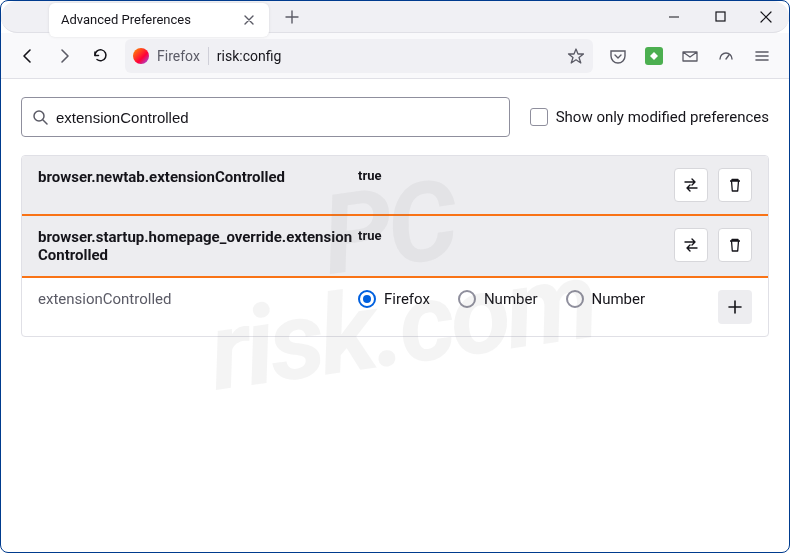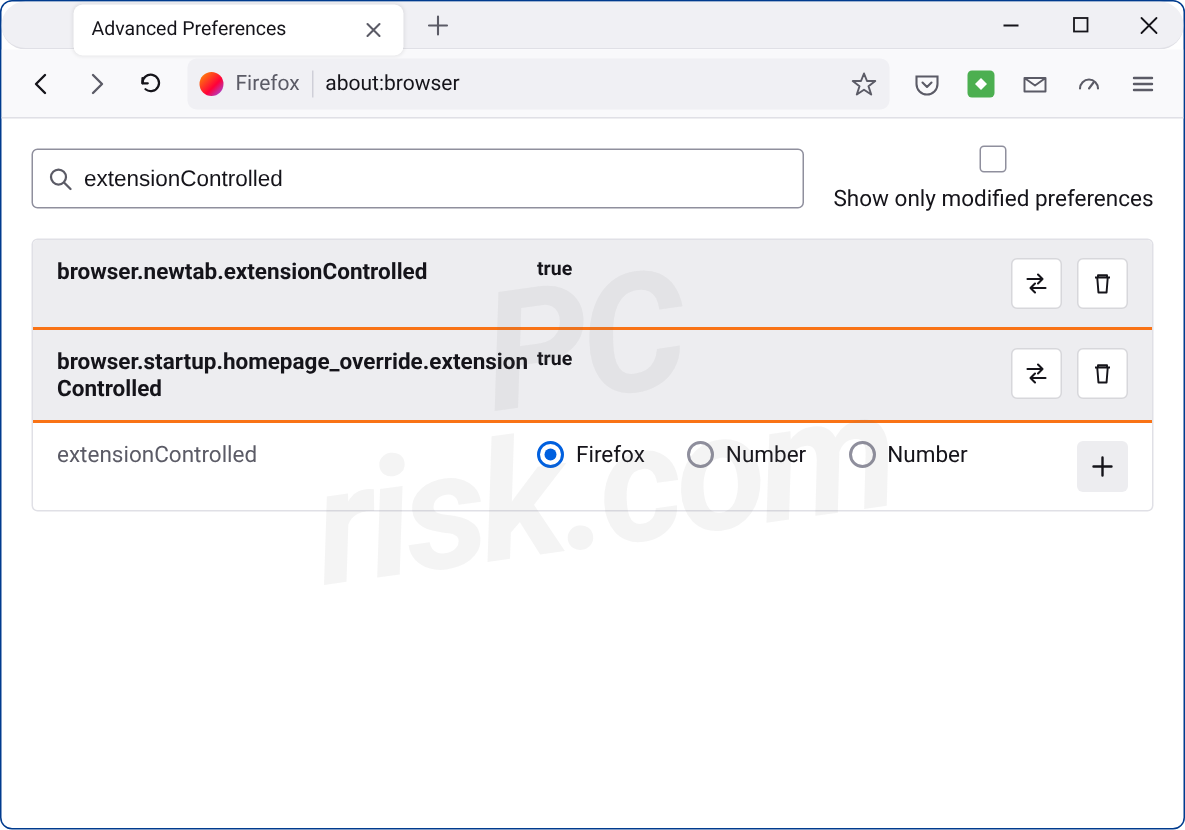--- a/index.html
+++ b/index.html
@@ -79,21 +79,21 @@
   gap: 8px;
 }
 .search-input {
   border: none;
   outline: none;
   flex: 1;
   font-size: 15px;
   color: #15141a;
   background: transparent;
 }
-.checkbox-row { display:flex; align-items:center; gap:8px;flex-direction:column; }
+.checkbox-row { display:flex; align-items:flex-start; gap:8px; }
 .chk { width:18px; height:18px; border:1px solid #8f8f9d; border-radius:3px; }
 .chk-label { font-size:15px; color:#15141a; }
 .prefs-table { border:1px solid #e0e0e6; border-radius:4px; overflow:hidden; }
 .pref-row {
   display:flex;
   align-items:flex-start;
   padding: 12px 16px;
   min-height: 48px;
 }
 .pref-row.highlight { background: #ededf0; }
@@ -193,21 +193,21 @@
   <div class="nav-btn">
     <svg width="17" height="17" viewBox="0 0 17 17">
         <path d="M3 8.5 A5.5 5.5 0 1 1 5 12.5" stroke="#15141a" stroke-width="1.5" fill="none" stroke-linecap="round"></path>
         <path d="M3 5 L3 8.5 L6.5 8.5" stroke="#15141a" stroke-width="1.5" fill="none" stroke-linecap="round" stroke-linejoin="round"></path>
       </svg>
   </div>
   <div class="urlbar">
     <span class="ff-icon"></span>
     <span class="brand">Firefox</span>
     <span class="sep"></span>
-    <span class="addr">about:browser</span>
+    <span class="addr">risk:config</span>
     <span class="star">
       <svg width="18" height="18" viewBox="0 0 18 18">
           <path d="M9 2 L11 7 L16.5 7 L12 10.5 L13.8 16 L9 12.8 L4.2 16 L6 10.5 L1.5 7 L7 7 Z" stroke="#5b5b66" stroke-width="1.3" fill="none" stroke-linejoin="round"></path>
         </svg>
     </span>
   </div>
   <div class="ext-row">
     <div class="ext-btn">
       <svg width="18" height="18" viewBox="0 0 18 18">
           <path d="M2 4 H16 V9 A7 7 0 0 1 2 9 Z" stroke="#5b5b66" stroke-width="1.4" fill="none"></path>

